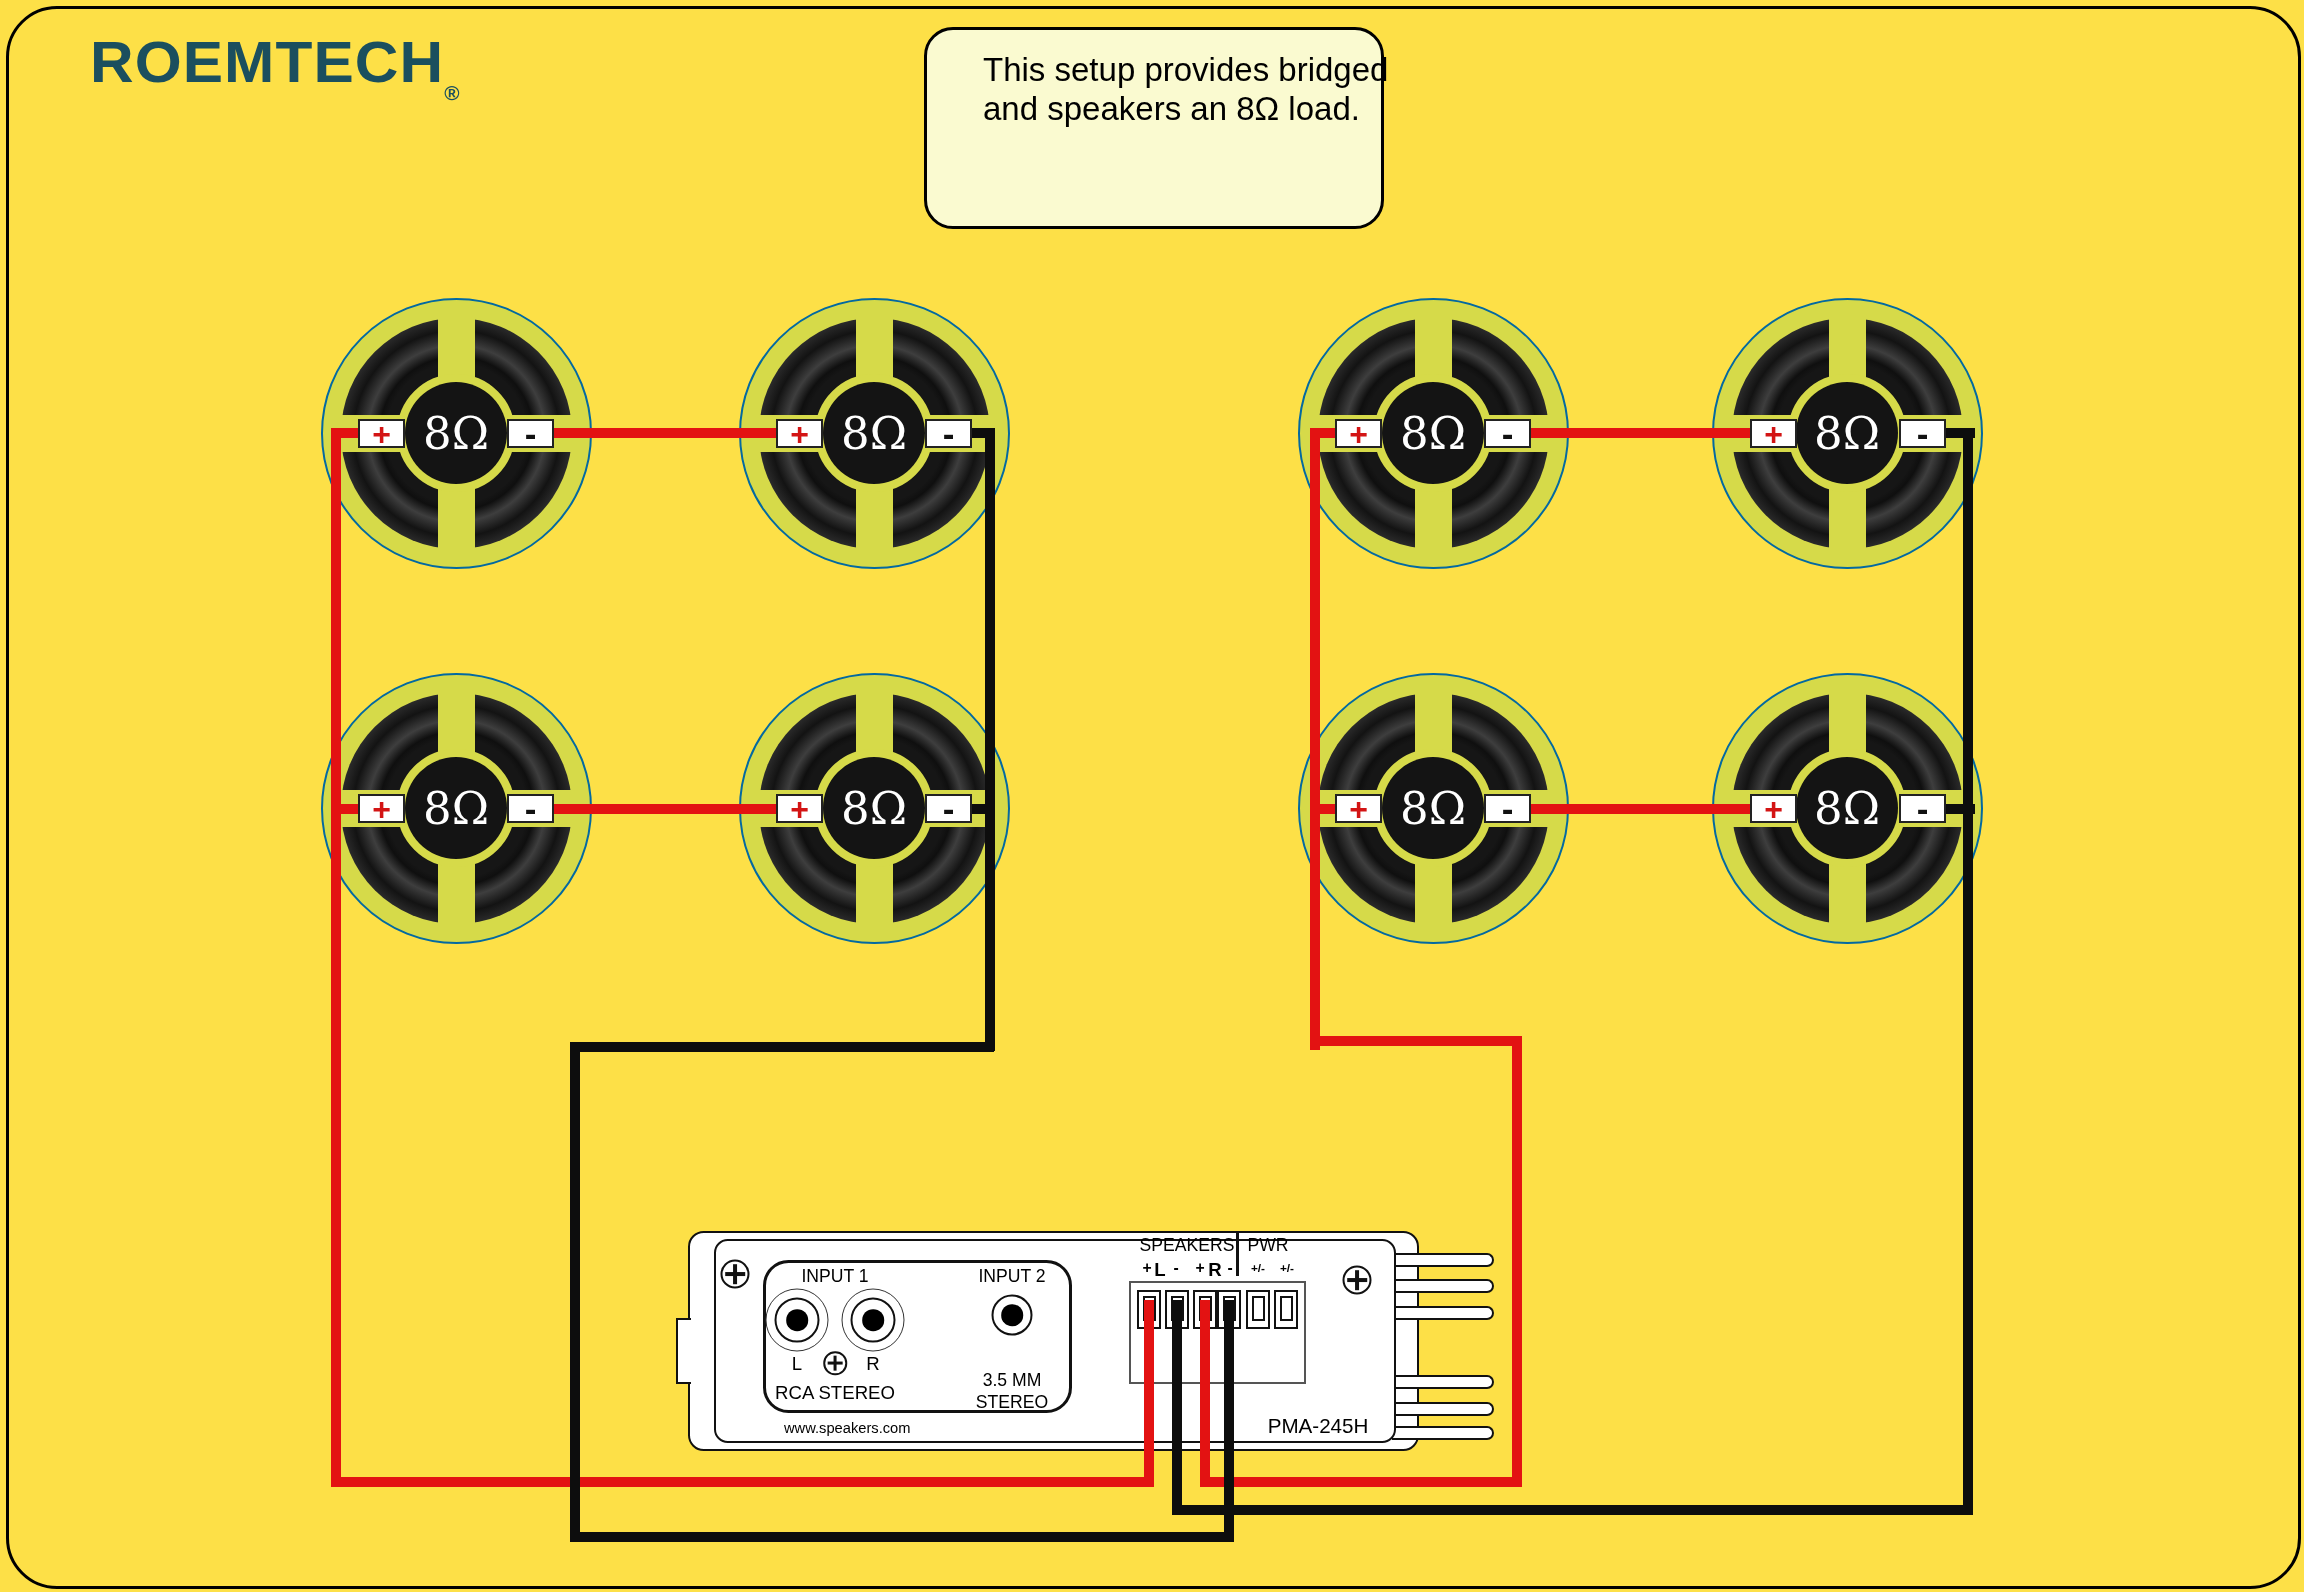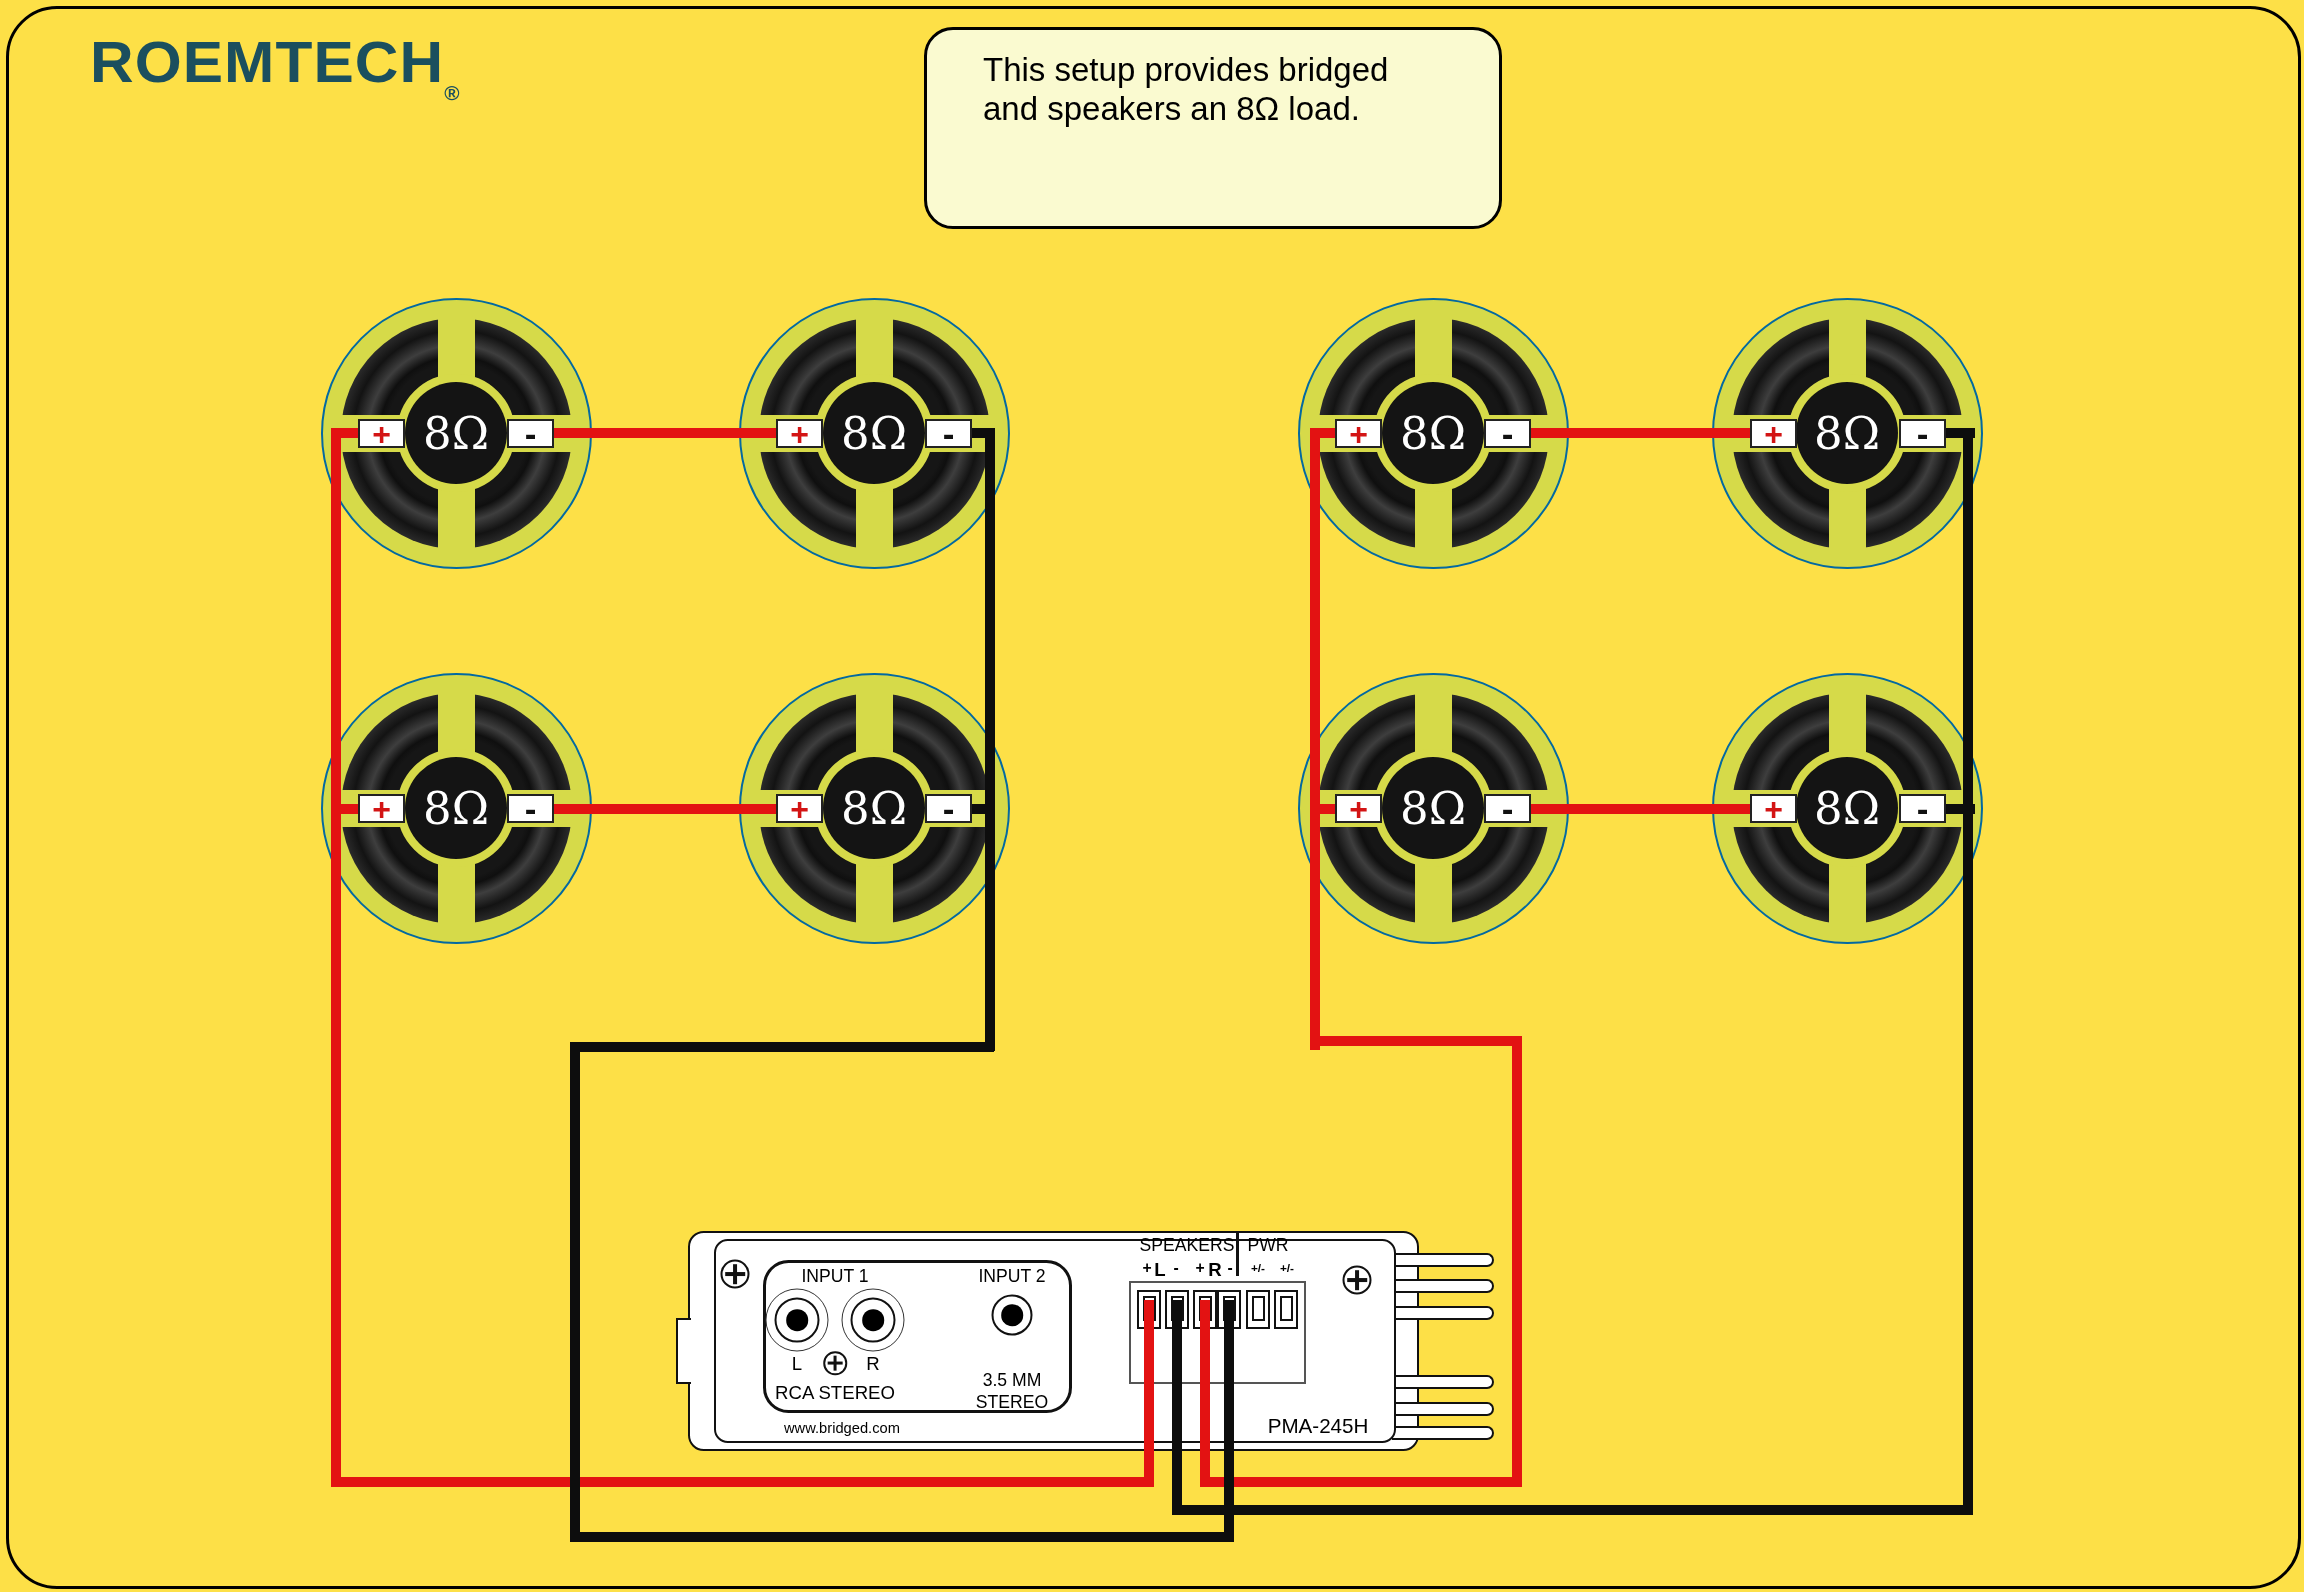--- a/index.html
+++ b/index.html
@@ -10,21 +10,21 @@
   #frame{position:absolute;left:5.9px;top:5.9px;width:2289px;height:1577px;
          border:3.9px solid #000;border-radius:51px;}
 
   
   #logo{position:absolute;left:90px;top:29px;color:var(--logo,#1b4f5e);
         font-weight:bold;font-size:57px;letter-spacing:1px;transform:scaleX(1.06);
         transform-origin:left center;white-space:nowrap;}
   #logo .reg{font-size:19.6px;vertical-align:-17.6px;letter-spacing:0;}
 
   
-  #note{position:absolute;left:924px;top:26.5px;width:578px;height:202px;
+  #note{position:absolute;left:924px;top:26.5px;width:460px;height:202px;
         background:var(--note-bg,#fafad0);border:3.9px solid #000;border-radius:29px;
         box-sizing:border-box;padding:20.6px 0 0 56px;}
   #note .line{font-size:33px;line-height:39px;color:#000;white-space:pre;}
 
   
   .spk{position:absolute;width:271px;height:271px;border-radius:50%;
        background:var(--speaker-yellow,#d6da49);border:2px solid #0369a1;box-sizing:border-box;}
   .spk .cone{position:absolute;left:17.6px;top:17.6px;width:231px;height:231px;border-radius:50%;
        background:radial-gradient(circle,#161616 0 43%,#0f0f0f 47%,#3e3e3e 54%,#131313 63%,
                   #2e2e2e 72%,#0e0e0e 81%,#454545 93%,#181818 100%);}
@@ -191,21 +191,21 @@
     <div class="circ" style="left:835px;top:1363px;width:23.5px;height:23.5px;border:2px solid #111"></div>
     <div class="screw-bar" style="left:835px;top:1363px;width:14.7px;height:2.9px"></div>
     <div class="screw-bar" style="left:835px;top:1363px;width:2.9px;height:14.7px"></div>
 
     <div class="amp-label f19" style="left:797px;top:1353px">L</div>
     <div class="amp-label f19" style="left:873px;top:1353px">R</div>
     <div class="amp-label f19" style="left:835px;top:1382px">RCA STEREO</div>
     <div class="amp-label f18" style="left:1012px;top:1370px">3.5 MM</div>
     <div class="amp-label f18" style="left:1012px;top:1392px">STEREO</div>
 
-    <div class="amp-label f15" style="left:784px;top:1420px;transform:none">www.bridged.com</div>
+    <div class="amp-label f15" style="left:784px;top:1420px;transform:none">www.speakers.com</div>
     <div class="amp-label f21" style="left:1318px;top:1414px">PMA-245H</div>
 
     <div class="amp-label f18" style="left:1187px;top:1235px">SPEAKERS</div>
     <div id="spk-pwr-divider"></div>
     <div class="amp-label f18" style="left:1268px;top:1235px">PWR</div>
 
     <div class="sign" style="left:1147px">+</div>
     <div class="sign big" style="left:1160px">L</div>
     <div class="sign" style="left:1176px">-</div>
     <div class="sign" style="left:1200px">+</div>

